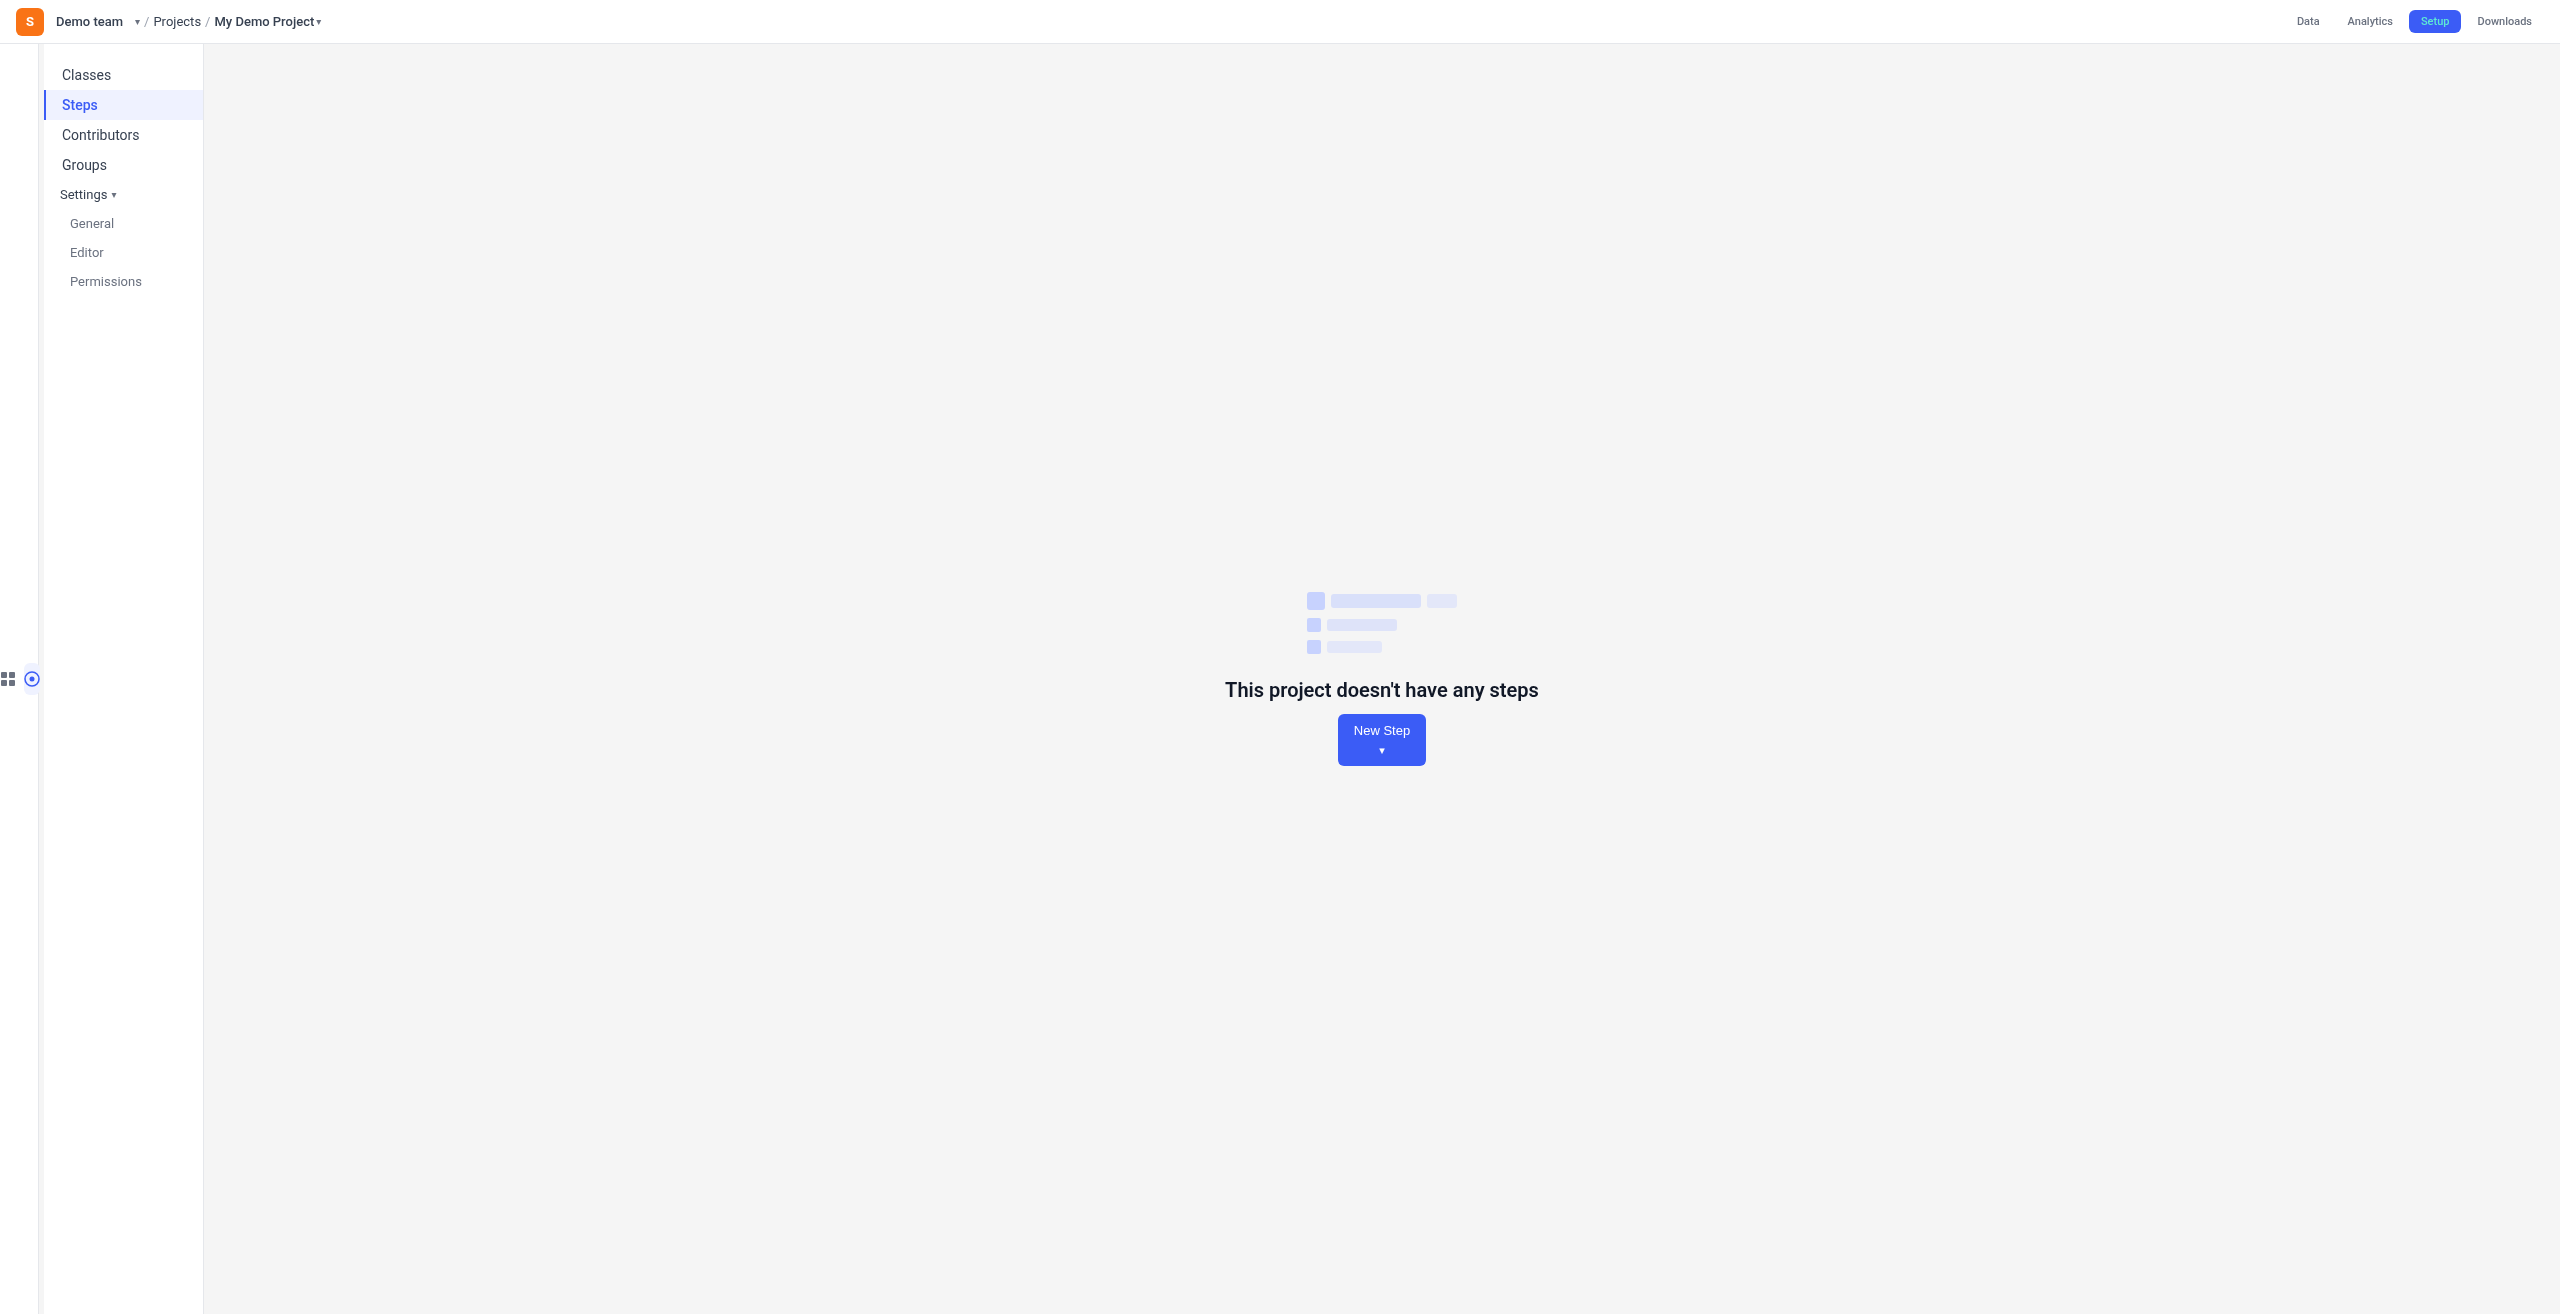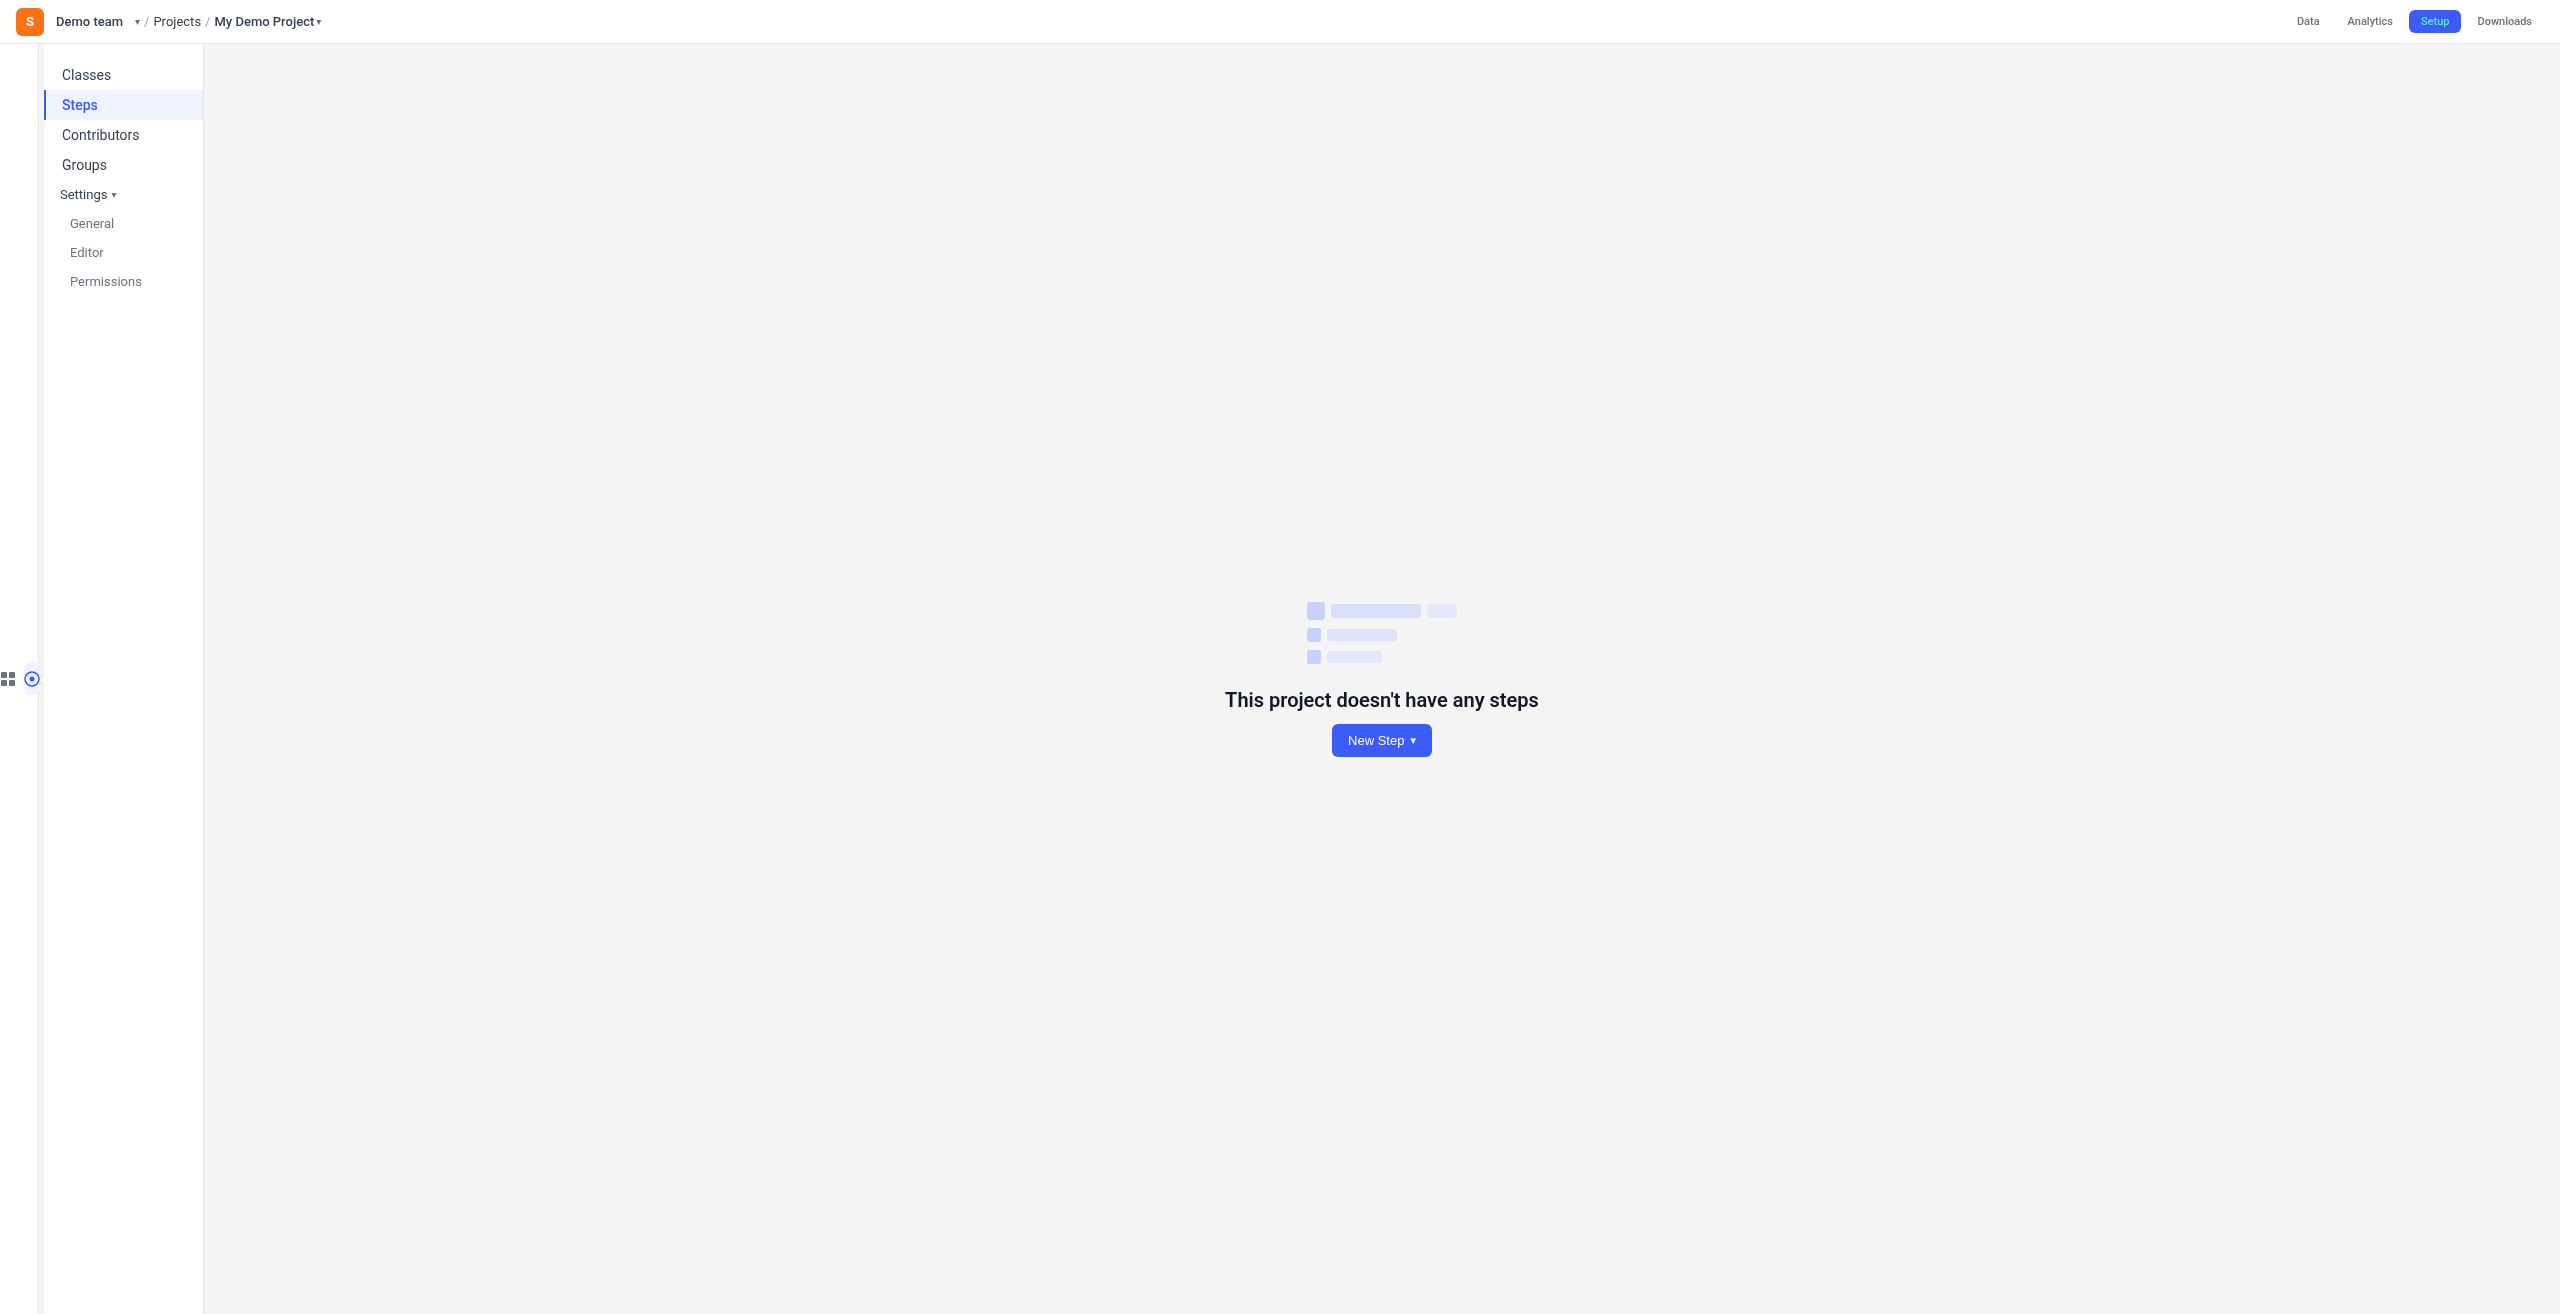--- a/index.html
+++ b/index.html
@@ -102,20 +102,21 @@
     .empty-desc {
       font-size: 13px; color: #6b7280; max-width: 300px; line-height: 1.6; margin-bottom: 24px;
     }
     .empty-desc a { color: #3b5cf6; text-decoration: none; }
 
     .new-step-btn {
       display: flex; align-items: center; gap: 6px;
       background: #3b5cf6; color: #fff; border: none;
       padding: 9px 16px; border-radius: 6px; font-size: 13px; font-weight: 500;
       cursor: pointer;
+      flex-direction: column;
     }
     .btn-chevron { font-size: 11px; }
   </style>
 </head>
 <body>
 
 <nav class="top-nav">
   <div class="logo">S</div>
 
   <div class="breadcrumb">

